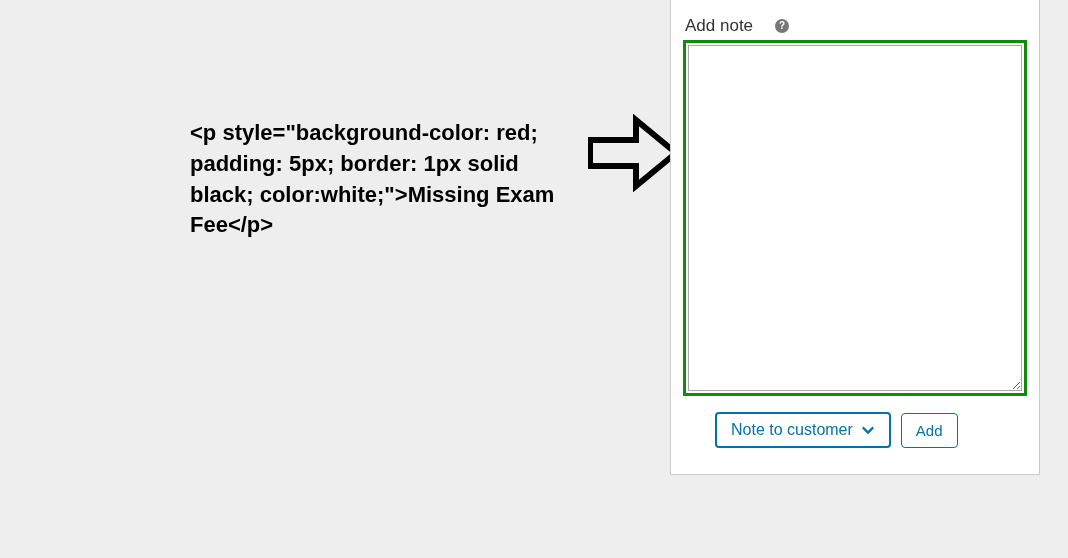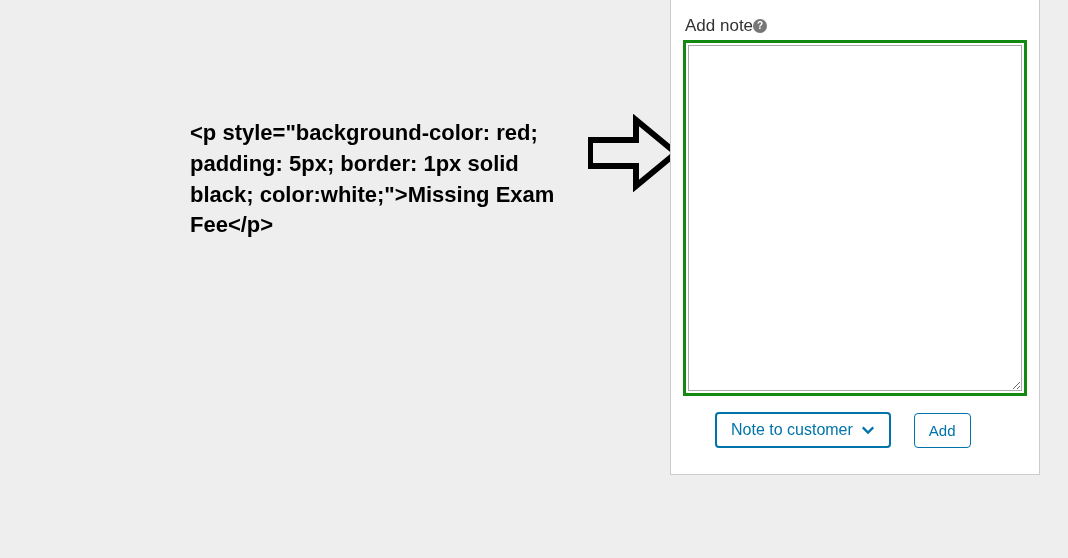--- a/index.html
+++ b/index.html
@@ -22,21 +22,21 @@
       width: 370px;
       height: 475px;
       background: #ffffff;
       border: 1px solid #cccccc;
       border-top: none;
       padding: 16px 12px 14px 12px;
     }
     .note-header {
       display: flex;
       align-items: center;
-      gap: 0;
+      gap: 22px;
       margin-bottom: 4px;
       margin-left: 2px;
     }
     .note-header-label {
       font-size: 17px;
       color: #333333;
       font-weight: 400;
     }
     .help-circle-wrapper {
       width: 14px;
@@ -63,21 +63,21 @@
       border: 1px solid #aaaaaa;
       resize: both;
       background: #ffffff;
       padding: 6px;
       font-family: inherit;
       font-size: 14px;
       display: block;
     }
     .note-actions {
       display: flex;
-      gap: 23px;
+      gap: 10px;
       align-items: center;
       padding-left: 32px;
     }
     .note-type-select {
       display: flex;
       align-items: center;
       gap: 8px;
       background: #ffffff;
       border: 2px solid #0073aa;
       border-radius: 4px;

